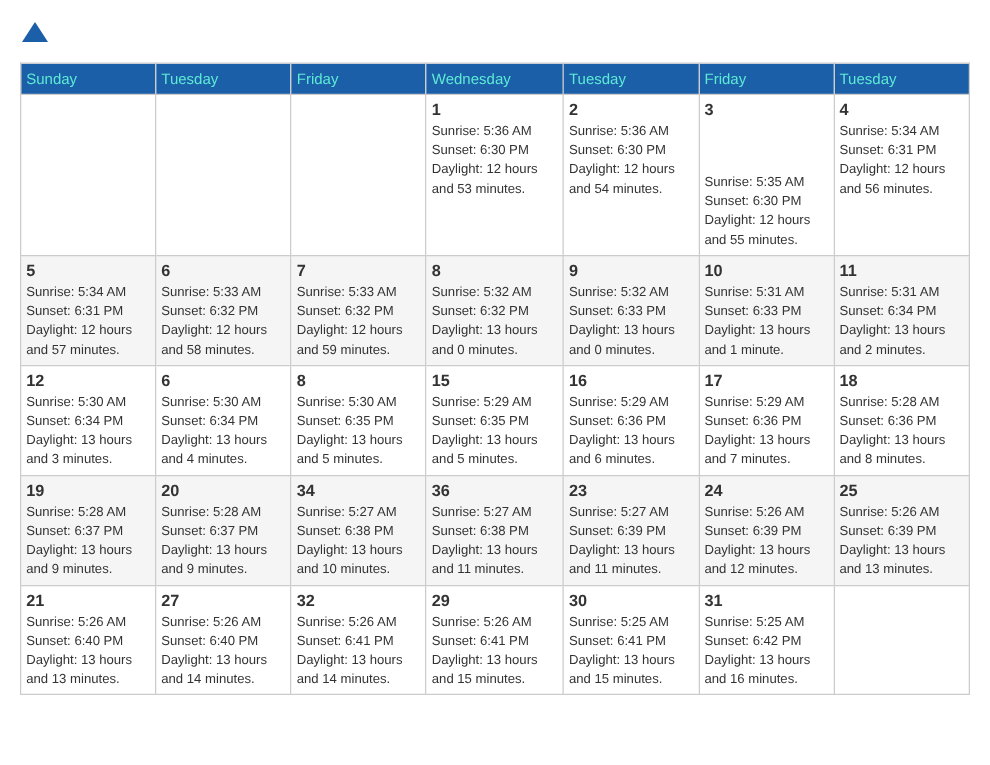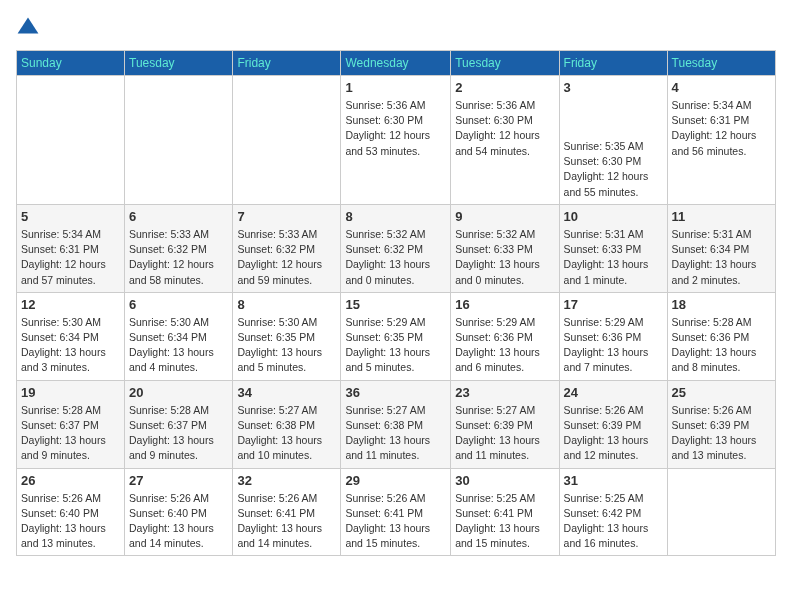--- a/index.html
+++ b/index.html
@@ -305,21 +305,21 @@
         <td>
           <div class="day-num">25</div>
           <div class="day-info" style="white-space: pre-line;">Sunrise: 5:26 AM
 Sunset: 6:39 PM
 Daylight: 13 hours
 and 13 minutes.</div>
         </td>
       </tr>
       <tr>
         <td>
-          <div class="day-num">26</div>
+          <div class="day-num">21</div>
           <div class="day-info" style="white-space: pre-line;">Sunrise: 5:26 AM
 Sunset: 6:40 PM
 Daylight: 13 hours
 and 13 minutes.</div>
         </td>
         <td>
           <div class="day-num">27</div>
           <div class="day-info" style="white-space: pre-line;">Sunrise: 5:26 AM
 Sunset: 6:40 PM
 Daylight: 13 hours

